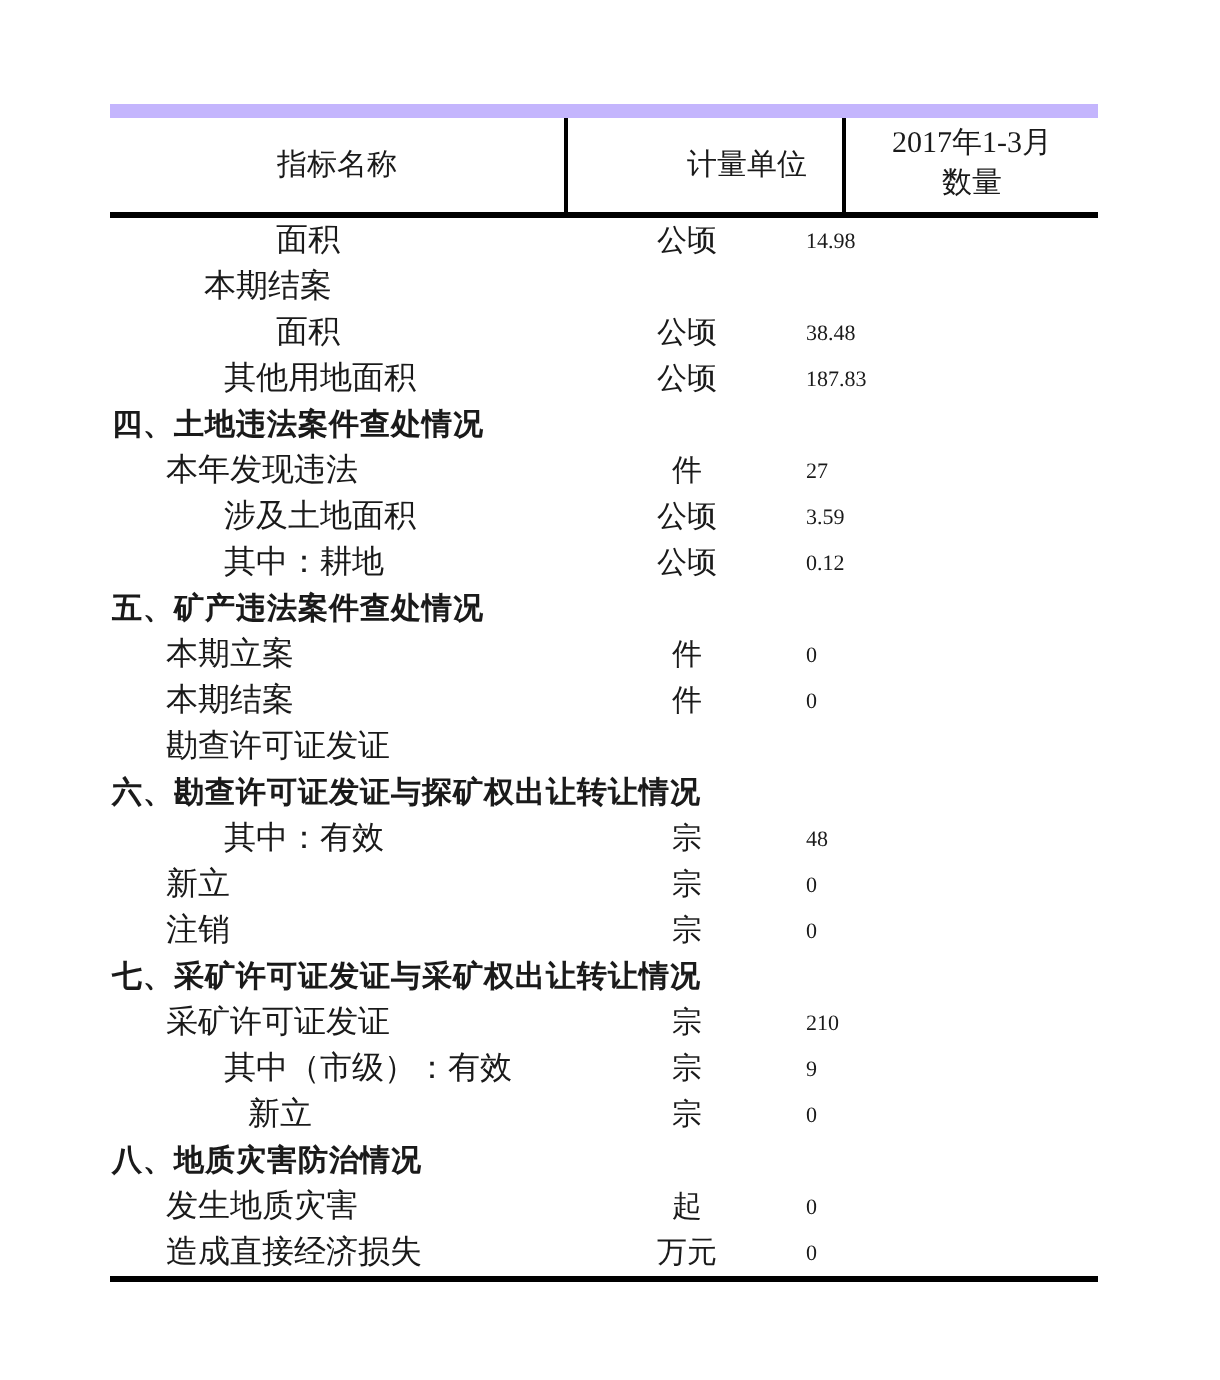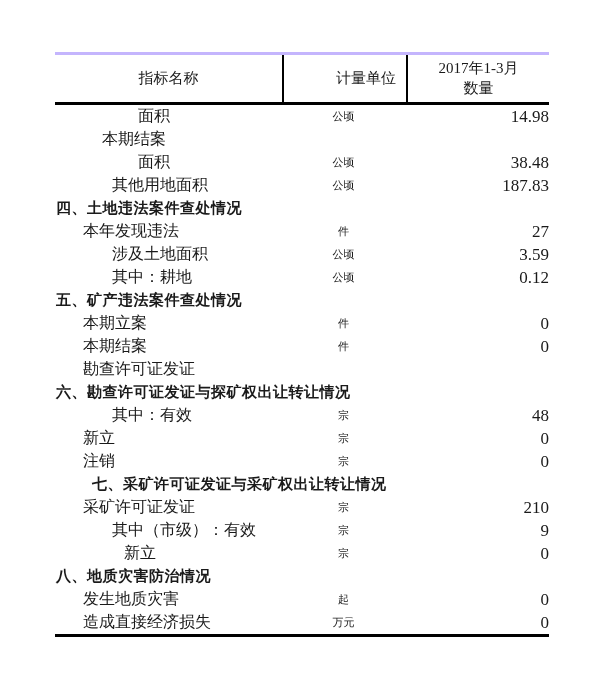--- a/index.html
+++ b/index.html
@@ -16,58 +16,58 @@
     overflow: hidden;
   }
   .stat-table {
     position: absolute;
     left: 55px;
     top: 52px;
     width: 494px;
   }
   .thead {
     display: flex;
-    border-top: 3px solid #c4b5fd;
+    border-top: 7px solid #c4b5fd;
     border-bottom: 3px solid #000;
     height: 47px;
   }
   .hc {
     display: flex;
     align-items: center;
     justify-content: center;
     font-size: 15px;
     box-sizing: border-box;
   }
   .hc1 { width: 229px; border-right: 2px solid #000; }
-  .hc2 { width: 124px; border-right: 2px solid #000; padding-left: 42px; }
+  .hc2 { width: 139px; border-right: 2px solid #000; padding-left: 42px; }
   .hc3 { flex: 1; flex-direction: column; line-height: 1.3; text-align: center; }
   .tbody {
     border-bottom: 3px solid #000;
   }
   .trow {
     display: flex;
     height: 23px;
     align-items: center;
     font-size: 16px;
   }
   .trow .c1 {
     width: 229px;
     box-sizing: border-box;
     white-space: nowrap;
     overflow: visible;
   }
   .trow .c2 {
     width: 119px;
     text-align: center;
-    font-size: 11px;
+    font-size: 15px;
   }
   .trow .c3 {
     flex: 1;
-    text-align: right;
-    font-size: 17px;
+    text-align: left;
+    font-size: 11px;
     font-family: "Liberation Serif", "DejaVu Serif", serif;
   }
   .trow.section .c1 {
     font-weight: bold;
     font-family: "Liberation Sans", "DejaVu Sans", sans-serif;
     font-size: 15px;
     letter-spacing: 0.5px;
   }
 </style>
 </head>
@@ -173,21 +173,21 @@
     <div class="c3">0</div>
   </div>
 
   <div class="trow">
     <div class="c1" style="padding-left: 28px;">注销</div>
     <div class="c2">宗</div>
     <div class="c3">0</div>
   </div>
 
   <div class="trow section">
-    <div class="c1" style="padding-left: 1px; margin-left: 36px;">七、采矿许可证发证与采矿权出让转让情况</div>
+    <div class="c1" style="padding-left: 1px;">七、采矿许可证发证与采矿权出让转让情况</div>
     <div class="c2"></div>
     <div class="c3"></div>
   </div>
 
   <div class="trow">
     <div class="c1" style="padding-left: 28px;">采矿许可证发证</div>
     <div class="c2">宗</div>
     <div class="c3">210</div>
   </div>
 

